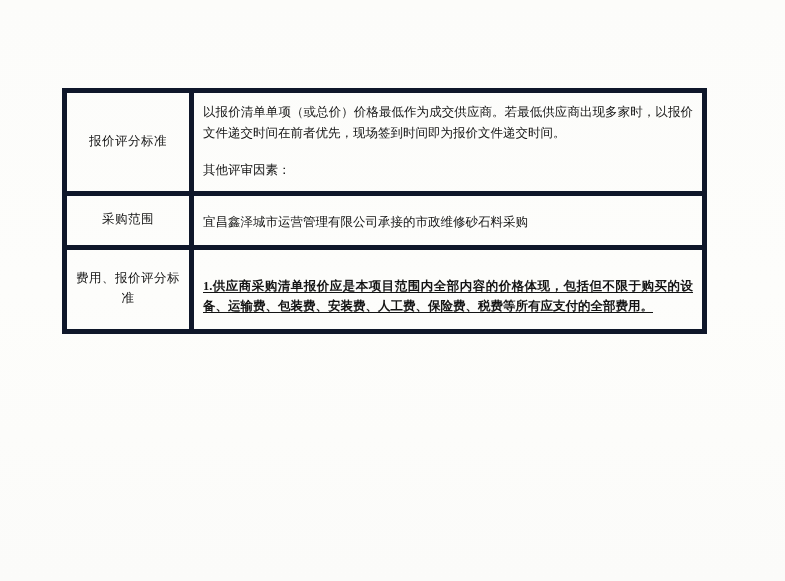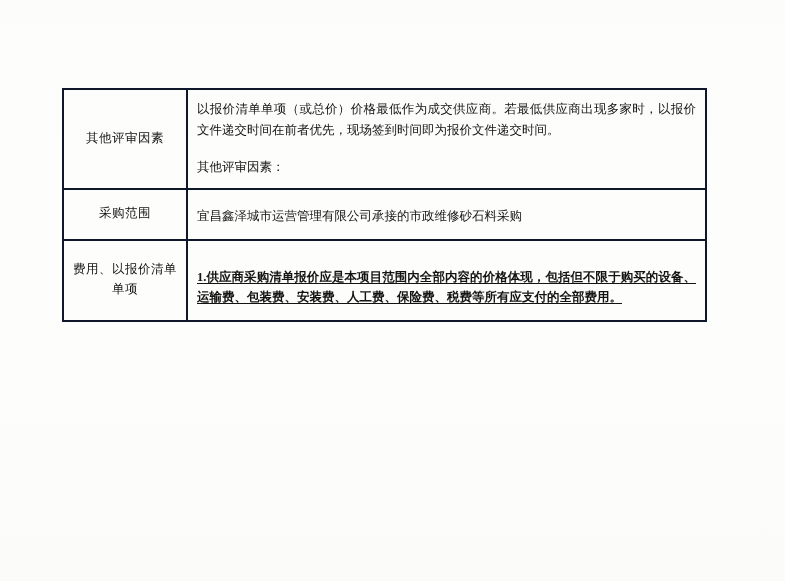--- a/index.html
+++ b/index.html
@@ -30,21 +30,21 @@
   .doc-table {
     position: absolute;
     left: 62px;
     top: 88px;
     width: 645px;
     border-collapse: collapse;
     table-layout: fixed;
     background: transparent;
   }
   .doc-table td {
-    border: 2px solid #0f172a;
+    border: 5px solid #0f172a;
     vertical-align: middle;
     padding: 7px 9px 9px 9px;
     font-size: 12.5px;
     line-height: 1.65;
     color: #141414;
   }
   .label-cell {
     width: 104px;
     text-align: center;
     font-size: 12.5px;
@@ -82,34 +82,34 @@
   }
 </style>
 </head>
 <body>
 
 <div class="page">
 
   <table class="doc-table">
     <tbody>
       <tr class="row-criteria">
-        <td class="label-cell">其他评审因素</td>
+        <td class="label-cell">报价评分标准</td>
         <td class="body-cell">
           <p>以报价清单单项（或总价）价格最低作为成交供应商。若最低供应商出现多家时，以报价文件递交时间在前者优先，现场签到时间即为报价文件递交时间。</p>
           <p>其他评审因素：</p>
         </td>
       </tr>
       <tr class="row-scope">
         <td class="label-cell">采购范围</td>
         <td class="body-cell">
           <p>宜昌鑫泽城市运营管理有限公司承接的市政维修砂石料采购</p>
         </td>
       </tr>
       <tr class="row-fees">
-        <td class="label-cell">费用、以报价清单单项</td>
+        <td class="label-cell">费用、报价评分标准</td>
         <td class="body-cell">
           <p class="u">1.供应商采购清单报价应是本项目范围内全部内容的价格体现，包括但不限于购买的设备、运输费、包装费、安装费、人工费、保险费、税费等所有应支付的全部费用。</p>
         </td>
       </tr>
     </tbody>
   </table>
 
 </div>
 
 </body></html>

